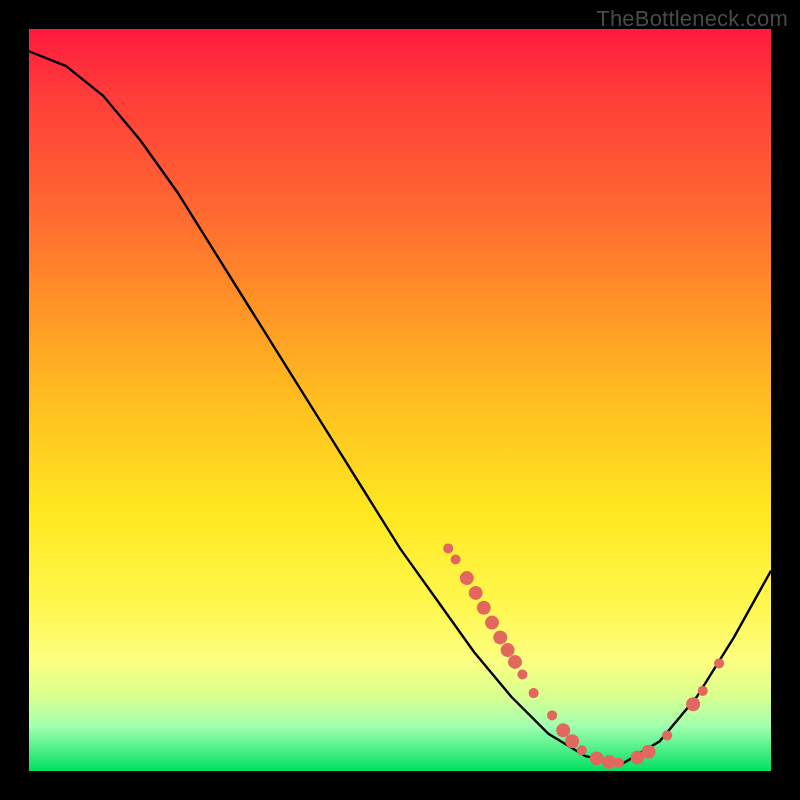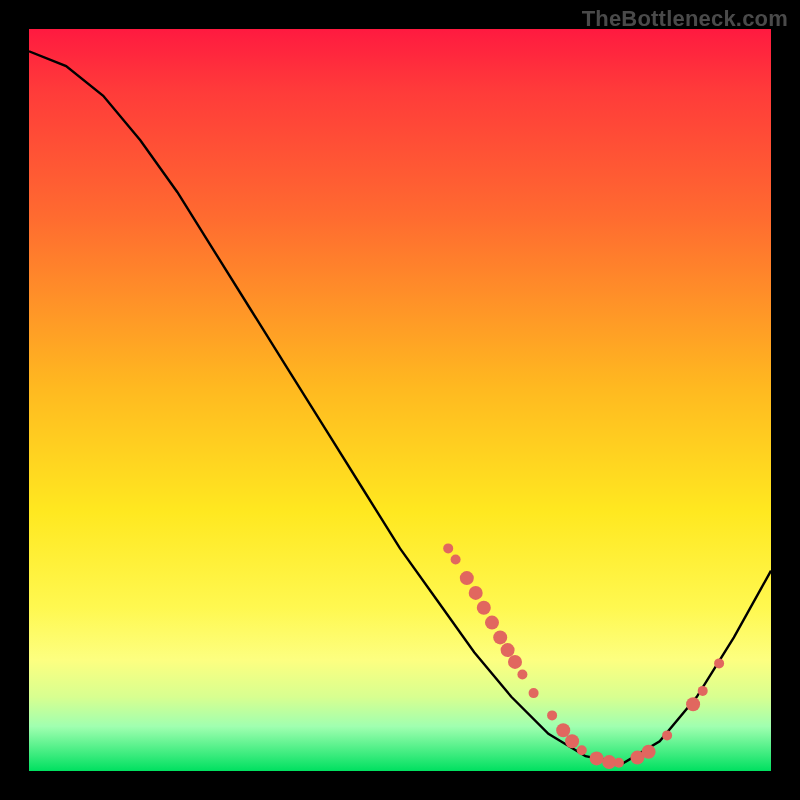--- a/index.html
+++ b/index.html
@@ -29,21 +29,21 @@
       #a0ffb0 94%,
       #00e060 100%
     );
   }
   .watermark {
     position: absolute;
     top: 6px;
     right: 12px;
     color: #4a4a4a;
     font-size: 22px;
-    font-weight: 700;
+    font-weight: 400;
     letter-spacing: 0.2px;
   }
   svg.plot {
     position: absolute;
     left: 0;
     top: 0;
     width: 742px;
     height: 742px;
   }
 </style>

